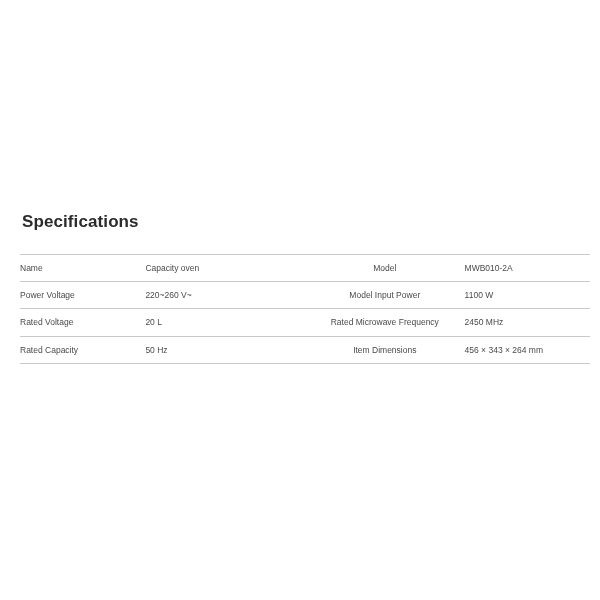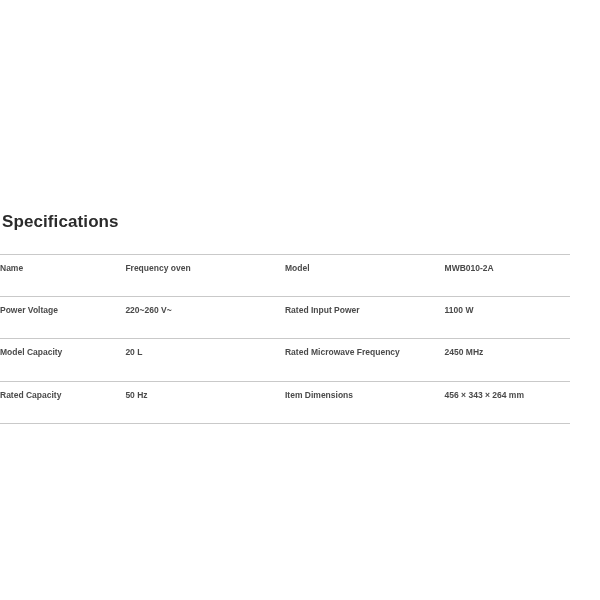--- a/index.html
+++ b/index.html
@@ -16,21 +16,21 @@
   }
   .page {
     position: relative;
     width: 600px;
     height: 600px;
     box-sizing: border-box;
   }
   .spec-block {
     position: absolute;
     top: 212px;
-    left: 0;
+    left: 20px;
     width: 570px;
   }
   .spec-title {
     font-size: 17px;
     font-weight: bold;
     color: #2b2b2b;
     letter-spacing: 0.1px;
     margin: 0 0 22px 2px;
   }
   table.spec-table {
@@ -40,52 +40,52 @@
   }
   table.spec-table tr {
     border-bottom: 1px solid #c9c9c9;
   }
   table.spec-table tr:first-child {
     border-top: 1px solid #c9c9c9;
   }
   table.spec-table td {
     font-size: 8.5px;
     color: #4a4a4a;
-    padding: 8px 0 23px 0;
+    padding: 8px 0 8px 0;
     vertical-align: middle;
     line-height: 1.2;
-    font-weight: bold;
+    font-weight: normal;
   }
   td.label-a { width: 22%; padding-left: 13px; }
   td.value-a { width: 28%; }
-  td.label-b { width: 28%; }
+  td.label-b { width: 28%; text-align: center; }
   td.value-b { width: 22%; }
 </style>
 </head>
 <body>
 
 <div class="page">
   <div class="spec-block">
     <h2 class="spec-title">Specifications</h2>
     <table class="spec-table">
       <tbody>
         <tr>
           <td class="label-a">Name</td>
-          <td class="value-a">Frequency oven</td>
+          <td class="value-a">Capacity oven</td>
           <td class="label-b">Model</td>
           <td class="value-b">MWB010-2A</td>
         </tr>
         <tr>
           <td class="label-a">Power Voltage</td>
           <td class="value-a">220~260 V~</td>
-          <td class="label-b">Rated Input Power</td>
+          <td class="label-b">Model Input Power</td>
           <td class="value-b">1100 W</td>
         </tr>
         <tr>
-          <td class="label-a">Model Capacity</td>
+          <td class="label-a">Rated Voltage</td>
           <td class="value-a">20 L</td>
           <td class="label-b">Rated Microwave Frequency</td>
           <td class="value-b">2450 MHz</td>
         </tr>
         <tr>
           <td class="label-a">Rated Capacity</td>
           <td class="value-a">50 Hz</td>
           <td class="label-b">Item Dimensions</td>
           <td class="value-b">456 × 343 × 264 mm</td>
         </tr>

